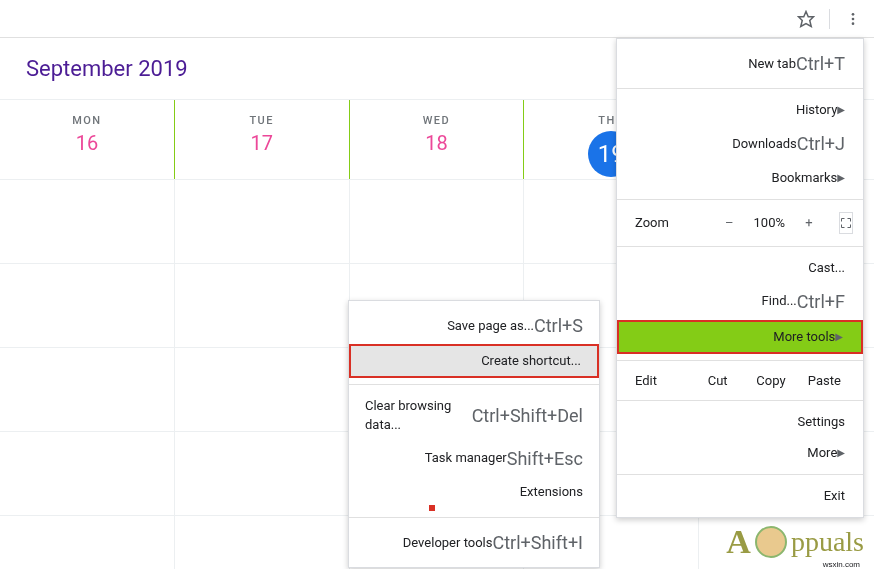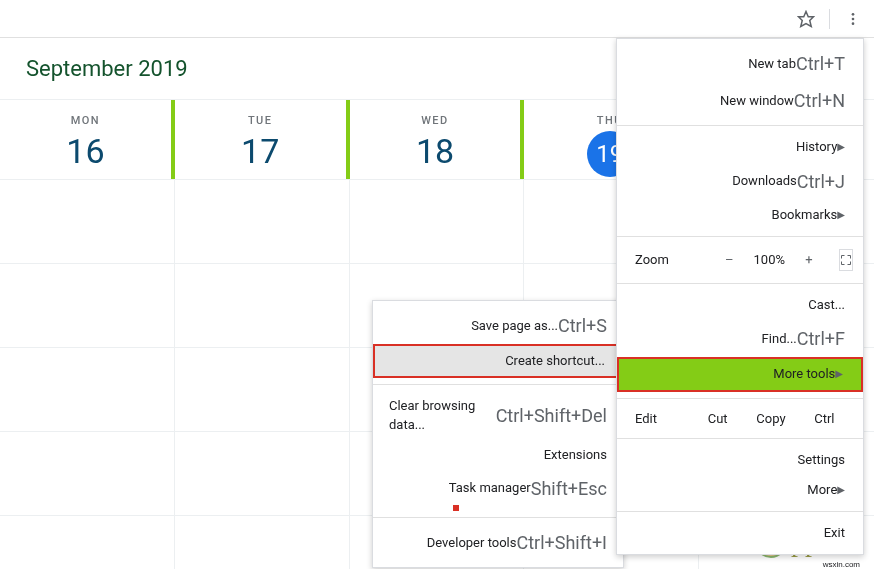--- a/index.html
+++ b/index.html
@@ -29,36 +29,36 @@
     }
     .vdiv { width:1px; height:20px; background:#dadce0; }
     .calendar-header {
       height: 62px;
       display: flex;
       align-items: center;
       justify-content: space-between;
       padding: 0 30px 0 26px;
       border-bottom: 1px solid #eceff1;
     }
-    .calendar-header h1 { font-size: 22px; font-weight: 400; color: #14532d; }
+    .calendar-header h1 { font-size: 22px; font-weight: 400; color: #4c1d95; }
     .calendar-header .hdr-icons { display:flex; gap:18px; color:#5f6368; align-items:center; }
     .days-row {
       display: grid;
       grid-template-columns: repeat(5, 1fr);
       border-bottom: 1px solid #eceff1;
       height: 80px;
     }
     .day-col {
       text-align: center;
       padding-top: 14px;
-      border-right: 4px solid #84cc16;
+      border-right: 1px solid #84cc16;
     }
     .day-col:last-child { border-right:none; }
     .day-abbr { font-size: 11px; letter-spacing: 1.5px; color:#70757a; font-weight:500; }
-    .day-num { font-size: 34px; color:#0c4a6e; margin-top:4px; font-weight:400; }
+    .day-num { font-size: 20px; color:#ec4899; margin-top:4px; font-weight:400; }
     .day-num.today {
       background: #1a73e8; color:#fff; width:46px; height:46px; line-height:46px;
       border-radius:50%; margin:4px auto 0; font-size:24px;
     }
     .grid-body {
       position:absolute; top:180px; left:0; right:0; bottom:0;
     }
     .grid-row { height:84px; border-bottom:1px solid #eceff1; display:grid; grid-template-columns:repeat(5,1fr); }
     .grid-row > div { border-right:1px solid #eceff1; }
     .grid-row > div:last-child { border-right:none; }
@@ -83,21 +83,21 @@
     .zoom-row .zbtn { width:26px; text-align:center; color:#5f6368; }
     .zoom-row .zval { width:42px; text-align:center; }
     .zoom-row .fs-box { border:1px solid #dadce0; width:28px; height:22px; display:flex; align-items:center; justify-content:center; margin-left:6px; }
     .edit-row { display:flex; align-items:center; padding:6px 12px 6px 18px; gap:0; }
     .edit-row .elabel { flex:0 0 56px; }
     .edit-row .ebtn { flex:1; text-align:center; }
     .red-box { border:2px solid #d93025; }
 
     
     .submenu {
-      position:absolute; top:300px; left:372px; width:252px;
+      position:absolute; top:300px; left:348px; width:252px;
       background:#fff; border:1px solid #dadce0; box-shadow:0 2px 6px rgba(0,0,0,0.2);
       z-index:90; font-size:13px; padding:6px 0;
     }
     .submenu .menu-item { padding:6px 16px; }
     .submenu .menu-item.highlighted { background:#e5e5e5; }
     .red-dot { width:6px; height:6px; background:#d93025; margin-left:80px; margin-top:-2px; }
 
     .watermark {
       position:absolute; right:10px; bottom:8px;
       font-family: Georgia, serif; font-size:28px; color:#888a24;
@@ -207,24 +207,20 @@
       <div></div>
       <div></div>
     </div>
 </div>
 
 <div class="chrome-menu">
   <div class="menu-item">
     <span>New tab</span>
     <span class="shortcut">Ctrl+T</span>
   </div>
-  <div class="menu-item">
-    <span>New window</span>
-    <span class="shortcut">Ctrl+N</span>
-  </div>
   <div class="menu-sep"></div>
   <div class="menu-item">
     <span>History</span>
     <span class="arrow">▶</span>
   </div>
   <div class="menu-item">
     <span>Downloads</span>
     <span class="shortcut">Ctrl+J</span>
   </div>
   <div class="menu-item">
@@ -253,21 +249,21 @@
   </div>
   <div class="menu-item hover red-box">
     <span>More tools</span>
     <span class="arrow">▶</span>
   </div>
   <div class="menu-sep"></div>
   <div class="edit-row">
     <span class="elabel">Edit</span>
     <span class="ebtn">Cut</span>
     <span class="ebtn">Copy</span>
-    <span class="ebtn">Ctrl</span>
+    <span class="ebtn">Paste</span>
   </div>
   <div class="menu-sep"></div>
   <div class="menu-item">
     <span>Settings</span>
   </div>
   <div class="menu-item">
     <span>More</span>
     <span class="arrow">▶</span>
   </div>
   <div class="menu-sep"></div>
@@ -283,25 +279,25 @@
   </div>
   <div class="menu-item highlighted red-box">
     <span>Create shortcut...</span>
   </div>
   <div class="menu-sep"></div>
   <div class="menu-item">
     <span>Clear browsing data...</span>
     <span class="shortcut">Ctrl+Shift+Del</span>
   </div>
   <div class="menu-item">
-    <span>Extensions</span>
-  </div>
-  <div class="menu-item">
     <span>Task manager</span>
     <span class="shortcut">Shift+Esc</span>
+  </div>
+  <div class="menu-item">
+    <span>Extensions</span>
   </div>
   <div class="red-dot"></div>
   <div class="menu-sep"></div>
   <div class="menu-item">
     <span>Developer tools</span>
     <span class="shortcut">Ctrl+Shift+I</span>
   </div>
 </div>
 
 <div class="watermark">

